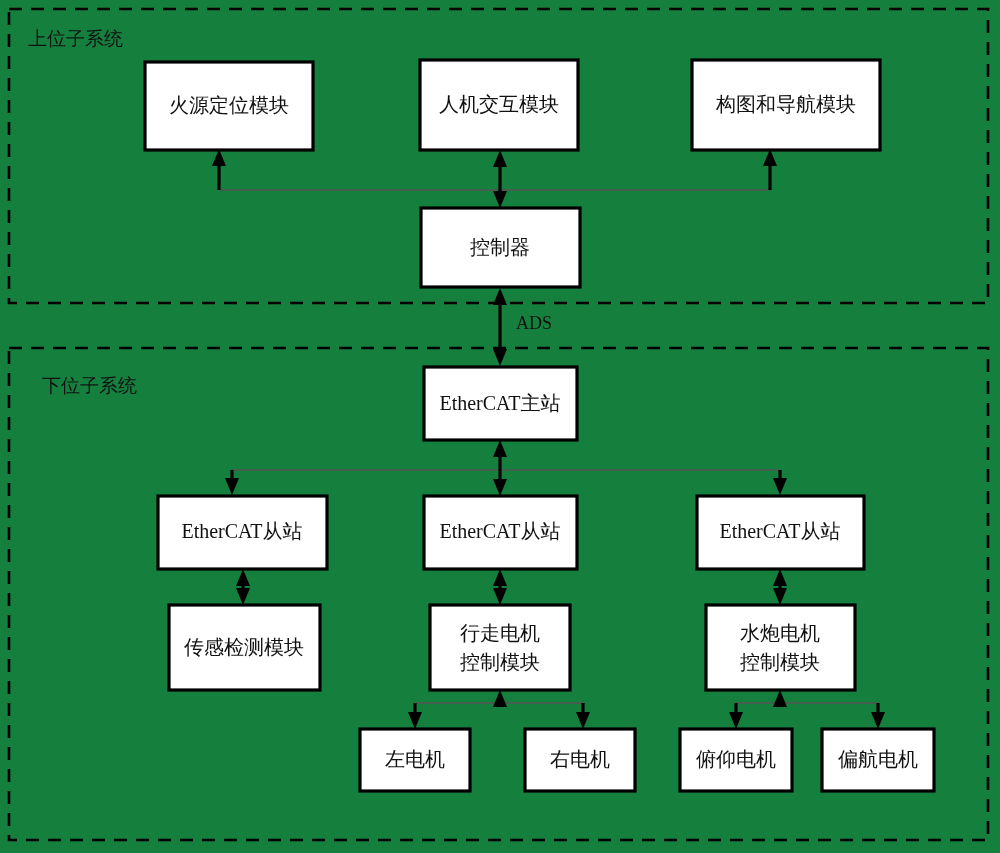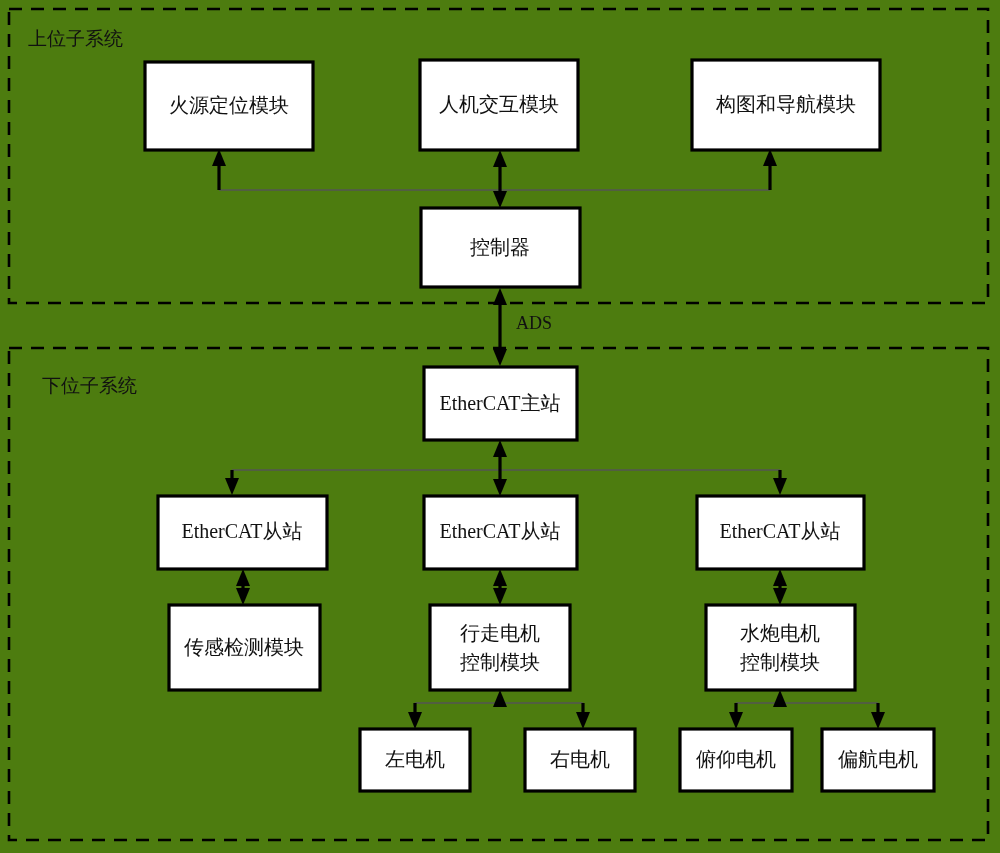--- a/index.html
+++ b/index.html
@@ -11,21 +11,21 @@
   body {
     width: 1000px;
     height: 853px;
     font-family: "Liberation Sans", sans-serif;
     overflow: hidden;
   }
   #diagram-root {
     position: relative;
     width: 1000px;
     height: 853px;
-    background: #4d7c0f;
+    background: #15803d;
   }
   svg#diagram-svg {
     position: absolute;
     top: 0;
     left: 0;
     width: 1000px;
     height: 853px;
     display: block;
   }
   .node-rect {

